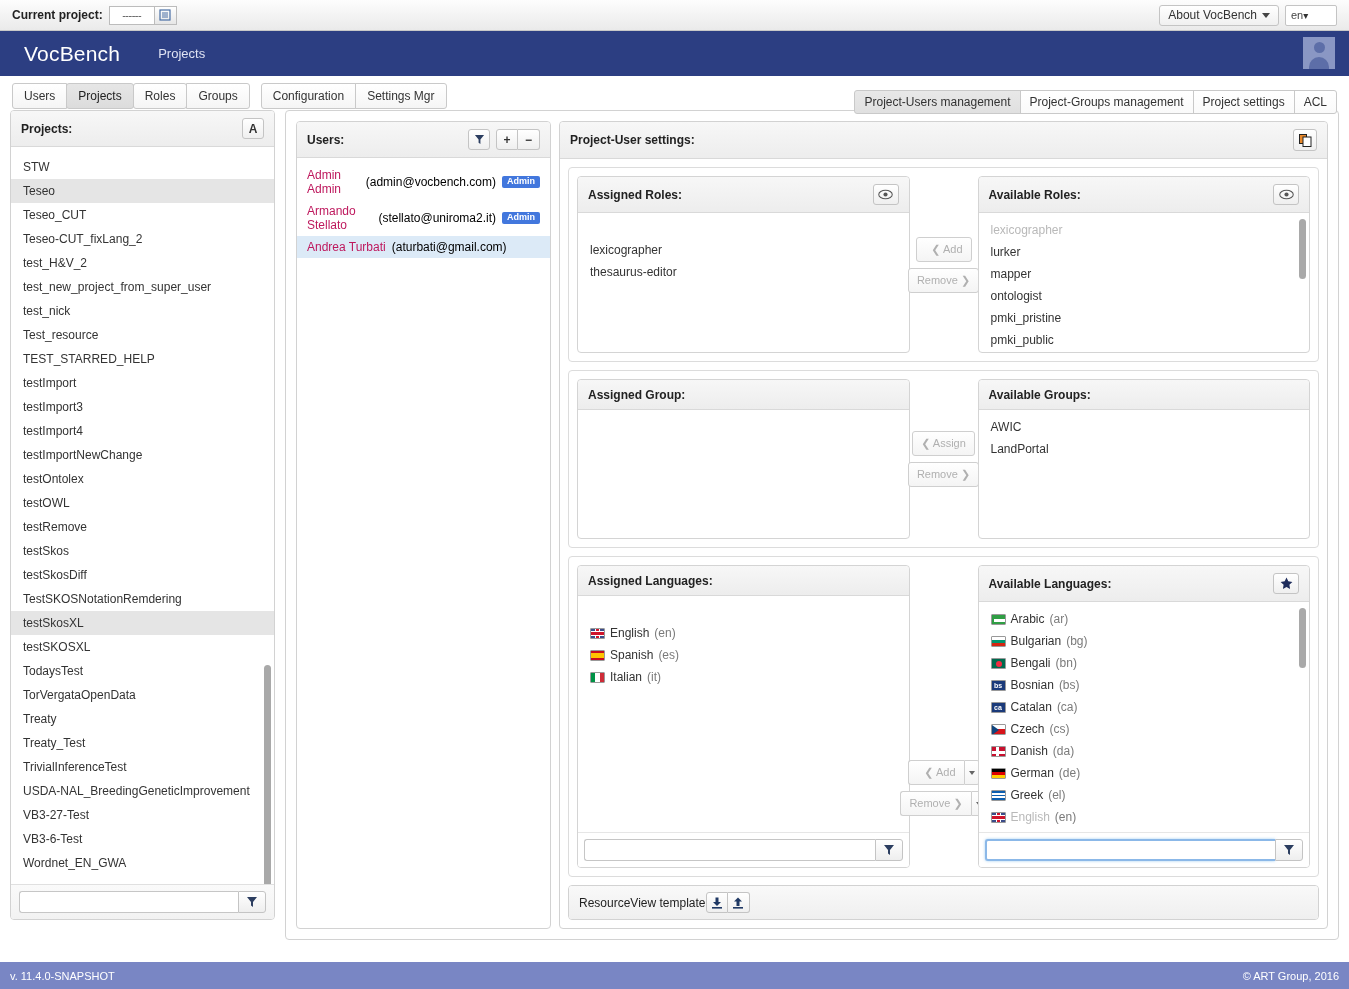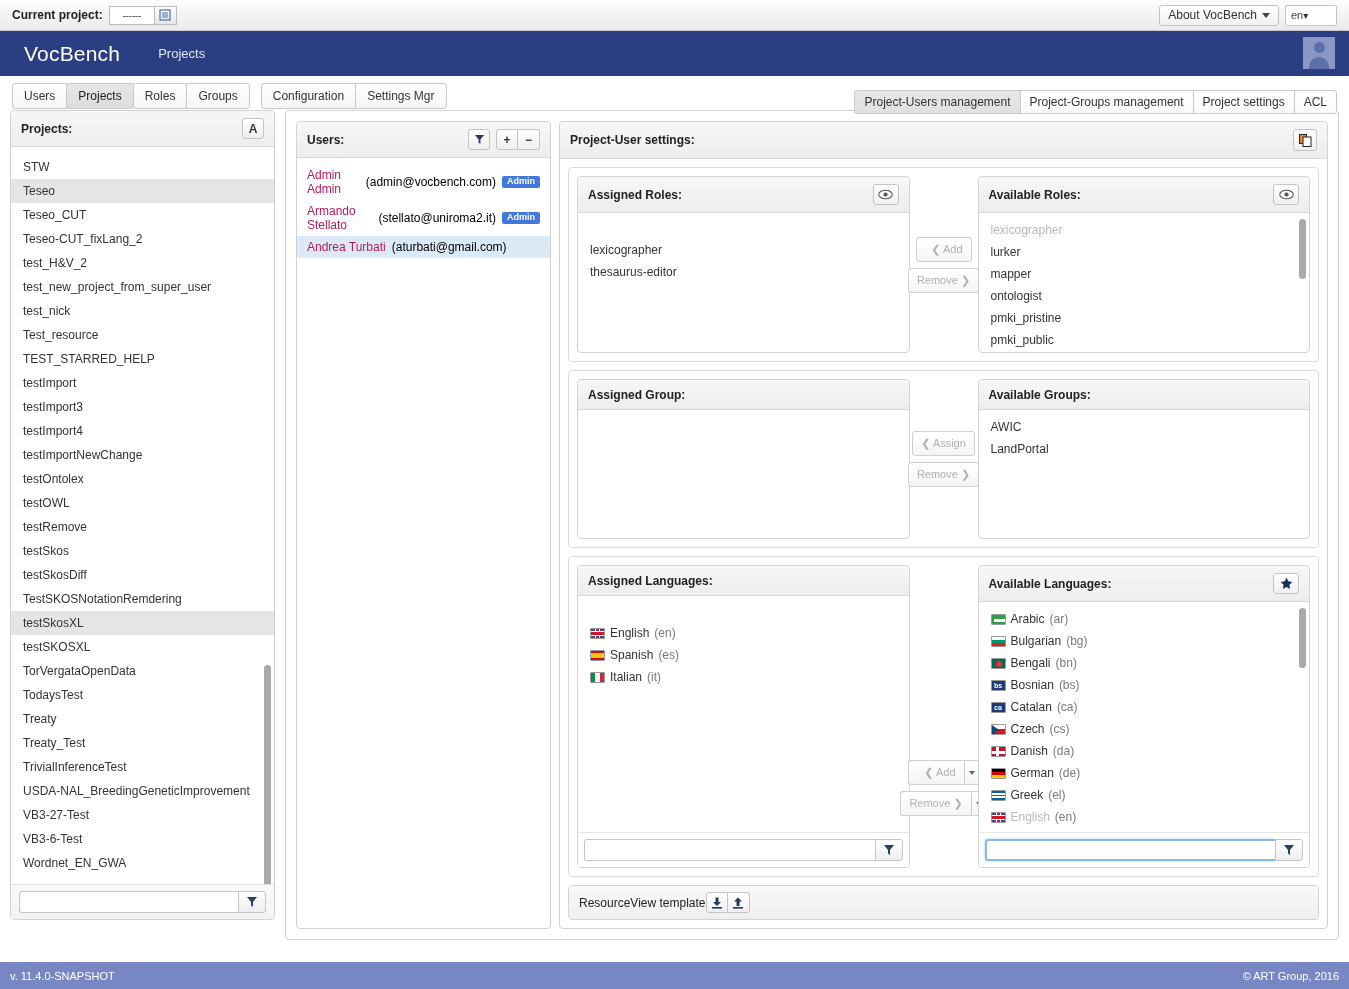--- a/index.html
+++ b/index.html
@@ -539,22 +539,22 @@
             <div class="proj-item">testImport4</div>
             <div class="proj-item">testImportNewChange</div>
             <div class="proj-item">testOntolex</div>
             <div class="proj-item">testOWL</div>
             <div class="proj-item">testRemove</div>
             <div class="proj-item">testSkos</div>
             <div class="proj-item">testSkosDiff</div>
             <div class="proj-item">TestSKOSNotationRemdering</div>
             <div class="proj-item sel">testSkosXL</div>
             <div class="proj-item">testSKOSXL</div>
+            <div class="proj-item">TodaysTest</div>
             <div class="proj-item">TorVergataOpenData</div>
-            <div class="proj-item">TodaysTest</div>
             <div class="proj-item">Treaty</div>
             <div class="proj-item">Treaty_Test</div>
             <div class="proj-item">TrivialInferenceTest</div>
             <div class="proj-item">USDA-NAL_BreedingGeneticImprovement</div>
             <div class="proj-item">VB3-27-Test</div>
             <div class="proj-item">VB3-6-Test</div>
             <div class="proj-item">Wordnet_EN_GWA</div>
           </div>
         <div class="vscroll" style="top:518px;height:250px;"></div>
       </div>

